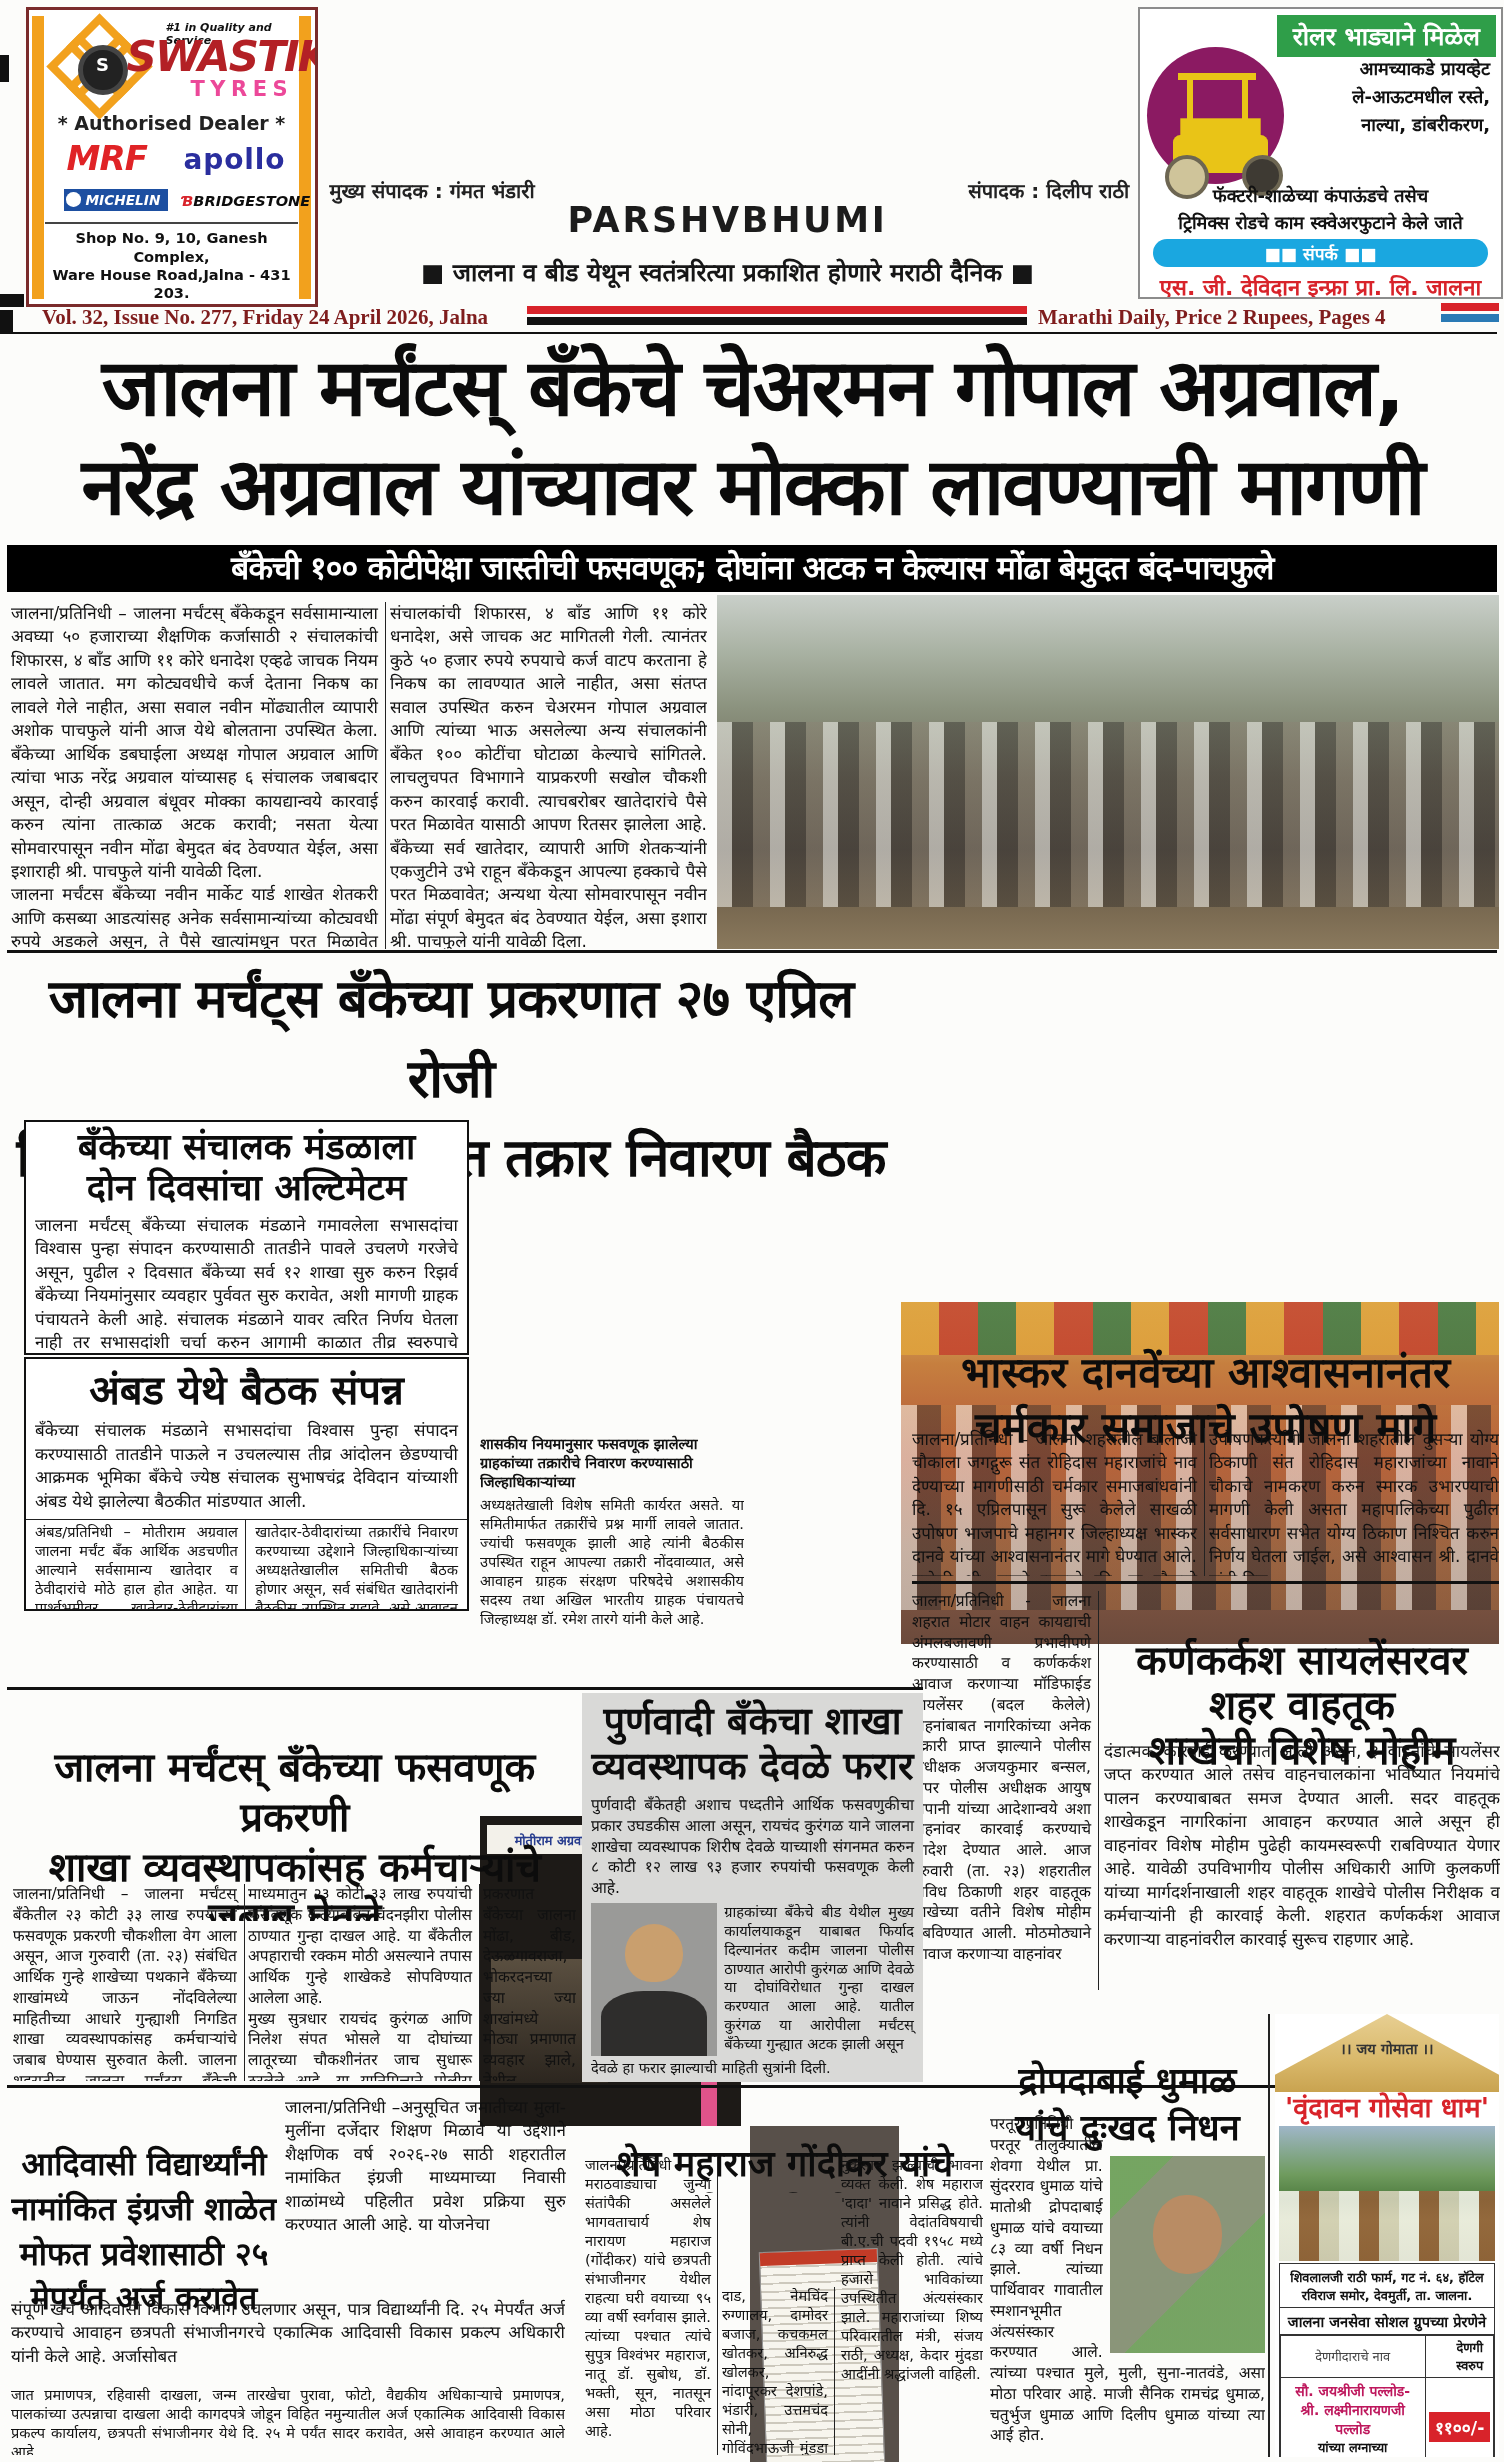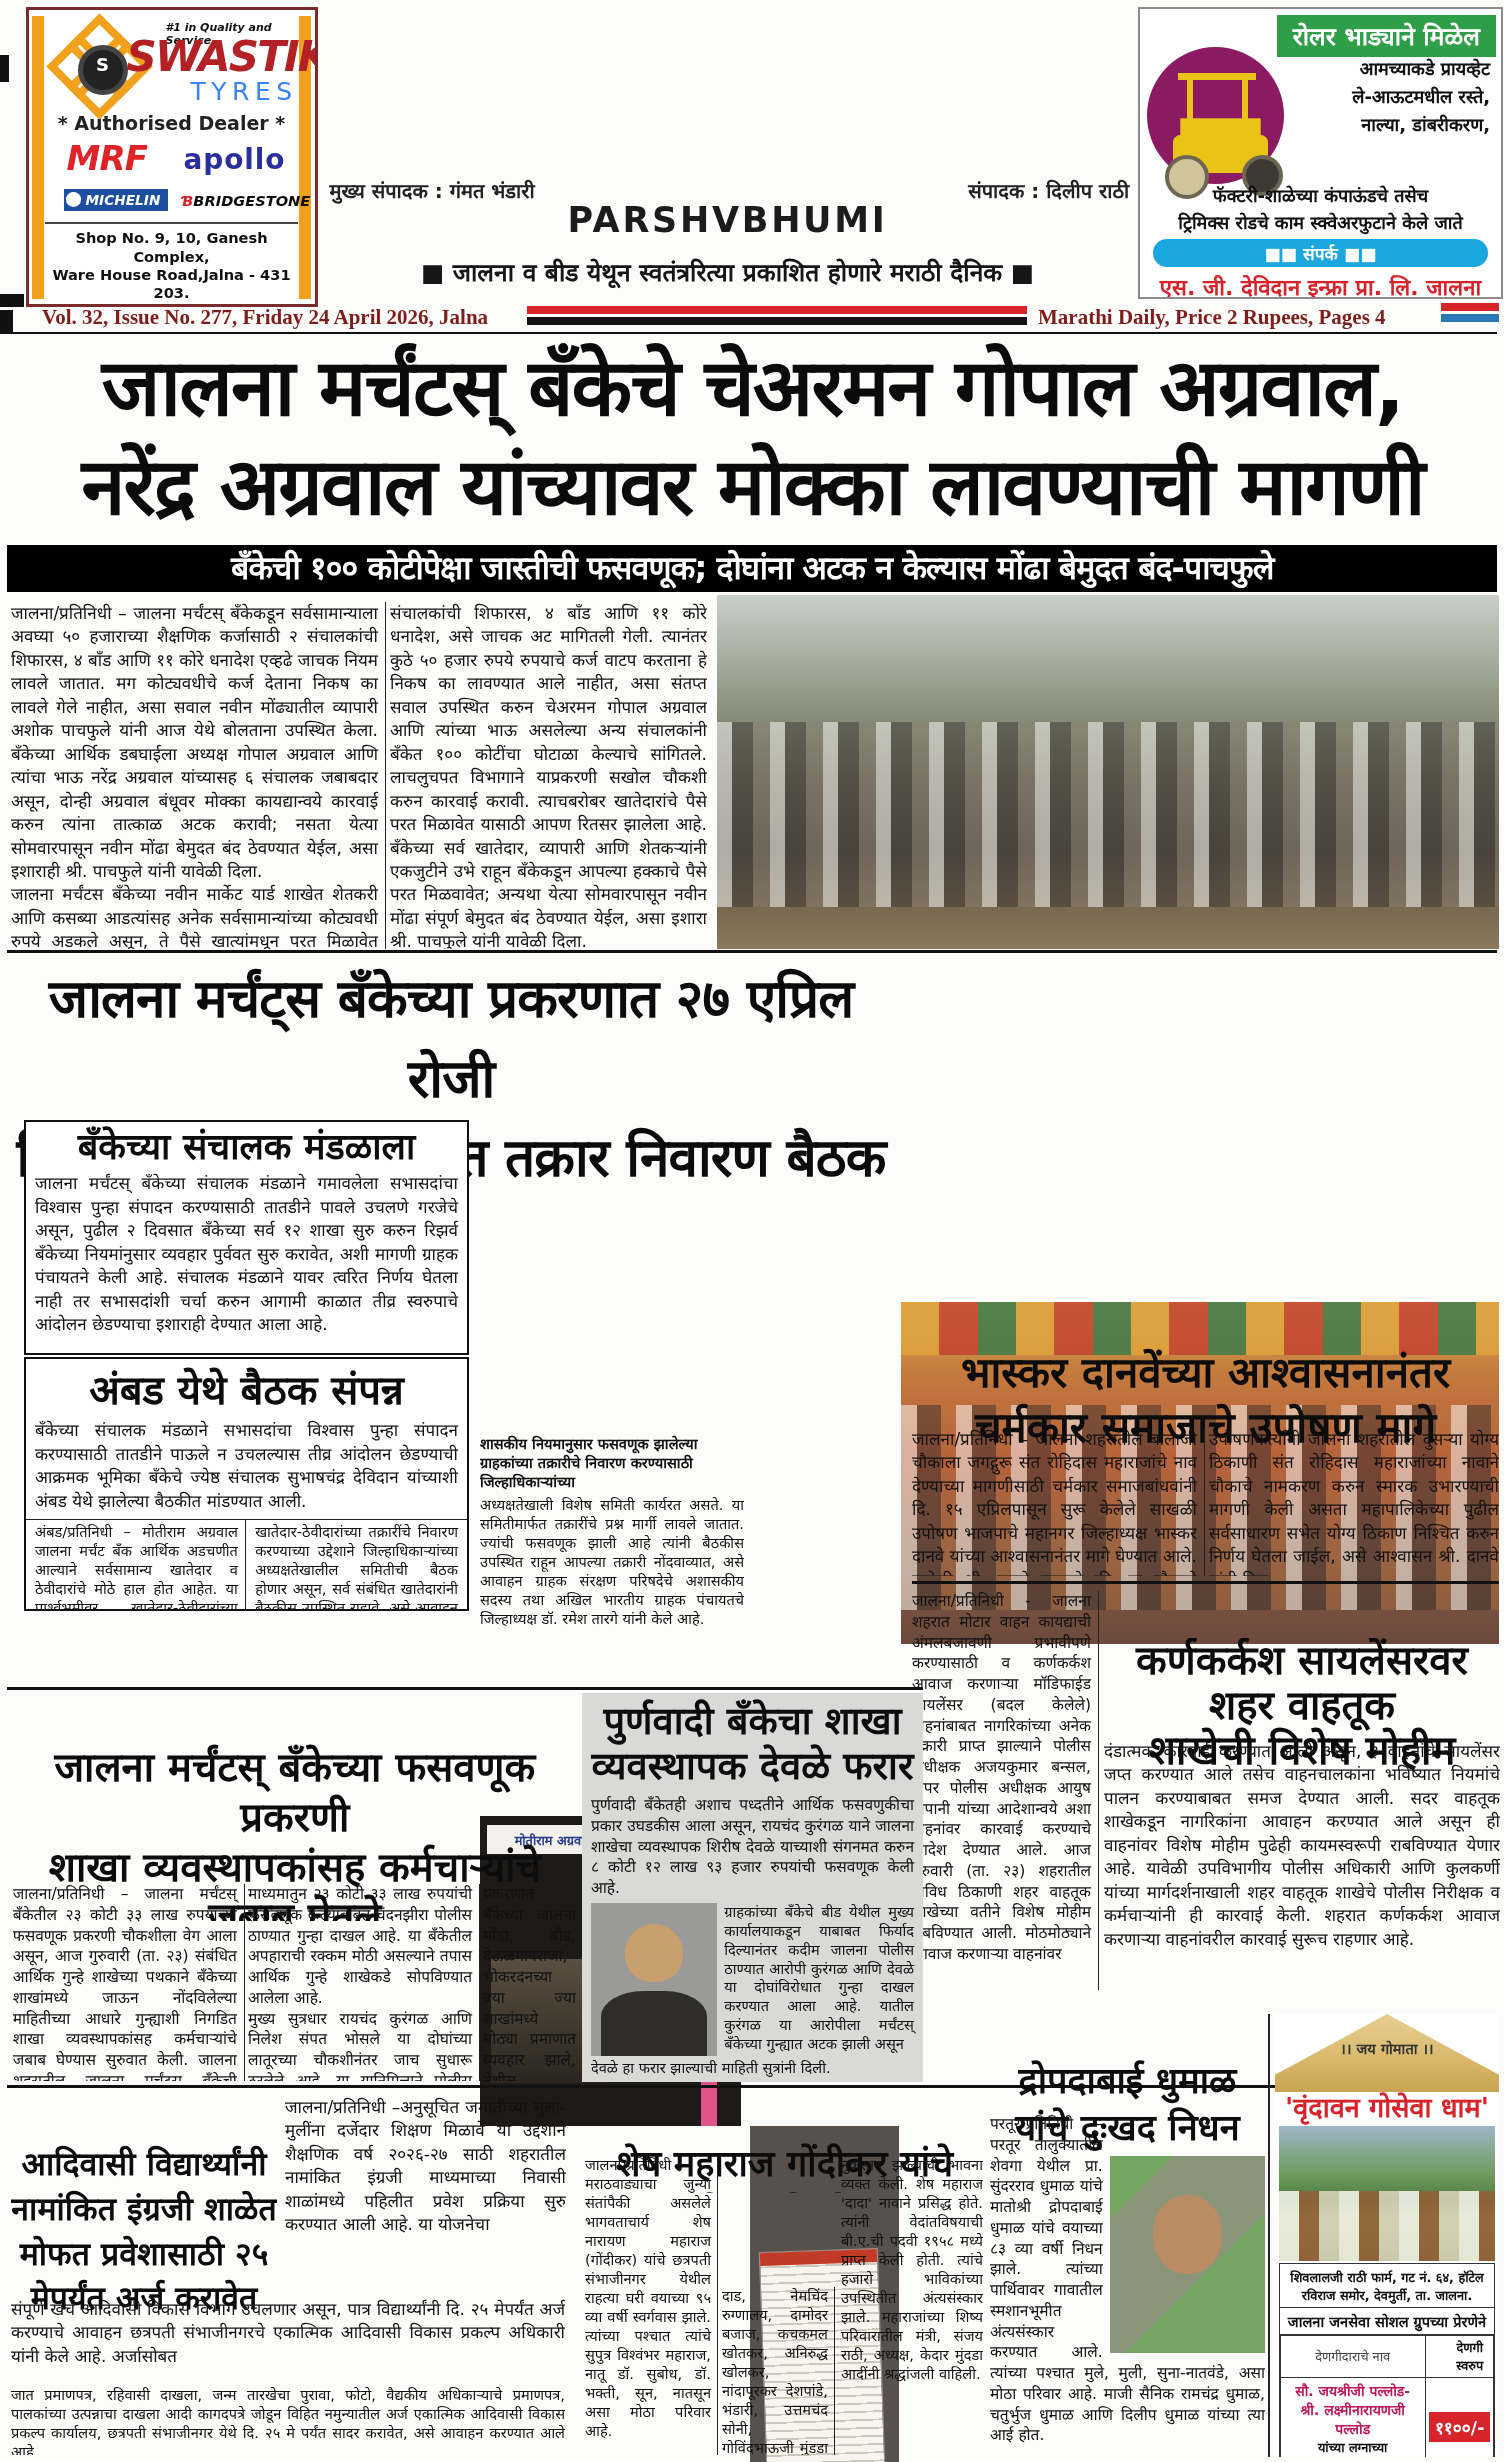--- a/index.html
+++ b/index.html
@@ -8,21 +8,21 @@
   .just{text-align:justify;}
   .pre{white-space:pre-line;}
   .ovh{overflow:hidden;}
   .vr{border-right:1.8px solid #222;}
   .rule{background:#111;}
   
   .ad-swastik{border:3.6px solid #7a2b2b;background:#fff;}
   .ad-swastik .obar{position:absolute;top:5.5px;bottom:5.5px;width:12px;background:#f2a11d;}
   .sw-tag{font-size:11px;font-weight:bold;font-style:italic;}
   .sw-name{font-size:42px;font-weight:800;font-style:italic;color:#b32025;letter-spacing:-1.8px;line-height:1;}
-  .sw-tyres{font-size:25px;font-weight:400;color:#3b82f6;letter-spacing:5.5px;line-height:1;}
+  .sw-tyres{font-size:21px;font-weight:700;color:#ec4899;letter-spacing:5.5px;line-height:1;}
   .sw-dealer{font-size:19px;font-weight:bold;color:#222;}
   .sw-mrf{font-size:34px;font-weight:800;font-style:italic;color:#e02326;letter-spacing:-0.9px;}
   .sw-apollo{font-size:28px;font-weight:800;color:#2a2e9e;letter-spacing:0.9px;}
   .sw-mich{background:#1d4fa1;color:#fff;font-style:italic;font-weight:800;font-size:13.7px;padding:2.7px 7.3px 2.7px 22px;position:relative;display:inline-block;}
   .sw-mich::before{content:"";position:absolute;left:2.7px;top:2.7px;width:14.6px;height:14.6px;background:#fff;border-radius:50%;}
   .sw-bs{font-weight:800;font-style:italic;font-size:14.6px;color:#0d0d0d;}
   .sw-bs b{color:#d8232a;}
   .sw-addr{font-size:14.6px;font-weight:bold;line-height:1.25;}
   .tyre{display:inline-block;width:40px;height:40px;border-radius:50%;background:#222;border:5.5px solid #444;color:#fff;font-weight:800;text-align:center;line-height:29px;font-size:18px;vertical-align:middle;}
   .petal{position:absolute;width:31px;height:31px;border:8.2px solid #f2a11d;transform:rotate(45deg);}
@@ -186,20 +186,21 @@
     <div>जालना मर्चंट्स बँकेच्या प्रकरणात २७ एप्रिल रोजी</div>
     <div>जिल्हाधिकारी कार्यालयात तक्रार निवारण बैठक</div>
   </div>
   <div class="abs ph ph-fel" style="left:901px;top:948px;width:598px;height:342px;">
       <div class="crowd"></div>
     </div>
 
   <div class="abs nbox ovh" style="left:24px;top:1120px;width:441px;height:231px;">
     <div class="bh" style="font-size:36px;line-height:1.15;margin-top:3.6px;">
       <div>बँकेच्या संचालक मंडळाला</div>
+      <div>दोन दिवसांचा अल्टिमेटम</div>
     </div>
     <div class="body18 just" style="padding:5.5px 9px;">जालना मर्चंटस् बँकेच्या संचालक मंडळाने गमावलेला सभासदांचा विश्वास पुन्हा संपादन करण्यासाठी तातडीने पावले उचलणे गरजेचे असून, पुढील २ दिवसात बँकेच्या सर्व १२ शाखा सुरु करुन रिझर्व बँकेच्या नियमांनुसार व्यवहार पुर्ववत सुरु करावेत, अशी मागणी ग्राहक पंचायतने केली आहे. संचालक मंडळाने यावर त्वरित निर्णय घेतला नाही तर सभासदांशी चर्चा करुन आगामी काळात तीव्र स्वरुपाचे आंदोलन छेडण्याचा इशाराही देण्यात आला आहे.</div>
   </div>
 
   <div class="abs nbox ovh" style="left:24px;top:1357px;width:441px;height:250px;">
     <div class="bh" style="font-size:40px;margin-top:1.8px;">अंबड येथे बैठक संपन्न</div>
     <div class="body18 just" style="padding:3.6px 9px 5.5px;">बँकेच्या संचालक मंडळाने सभासदांचा विश्वास पुन्हा संपादन करण्यासाठी तातडीने पाऊले न उचलल्यास तीव्र आंदोलन छेडण्याची आक्रमक भूमिका बँकेचे ज्येष्ठ संचालक सुभाषचंद्र देविदान यांच्याशी अंबड येथे झालेल्या बैठकीत मांडण्यात आली.</div>
     <div style="display:flex;gap:9px;padding:0 9px;border-top:1.8px solid #222;">
       <div class="body16 just vr" style="width:50%;padding:3.6px 7.3px 0 0;">अंबड/प्रतिनिधी – मोतीराम अग्रवाल जालना मर्चंट बँक आर्थिक अडचणीत आल्याने सर्वसामान्य खातेदार व ठेवीदारांचे मोठे हाल होत आहेत. या पार्श्वभूमीवर खातेदार-ठेवीदारांच्या तक्रार निवारणासाठी महत्वाची बैठक दि. २७ एप्रिल रोजी जालन्यात आयोजित करण्यात आली आहे.</div>
       <div class="body16 just" style="width:50%;padding-top:3.6px;">खातेदार-ठेवीदारांच्या तक्रारींचे निवारण करण्याच्या उद्देशाने जिल्हाधिकाऱ्यांच्या अध्यक्षतेखालील समितीची बैठक होणार असून, सर्व संबंधित खातेदारांनी बैठकीस उपस्थित राहावे, असे आवाहन करण्यात आले आहे.</div>

